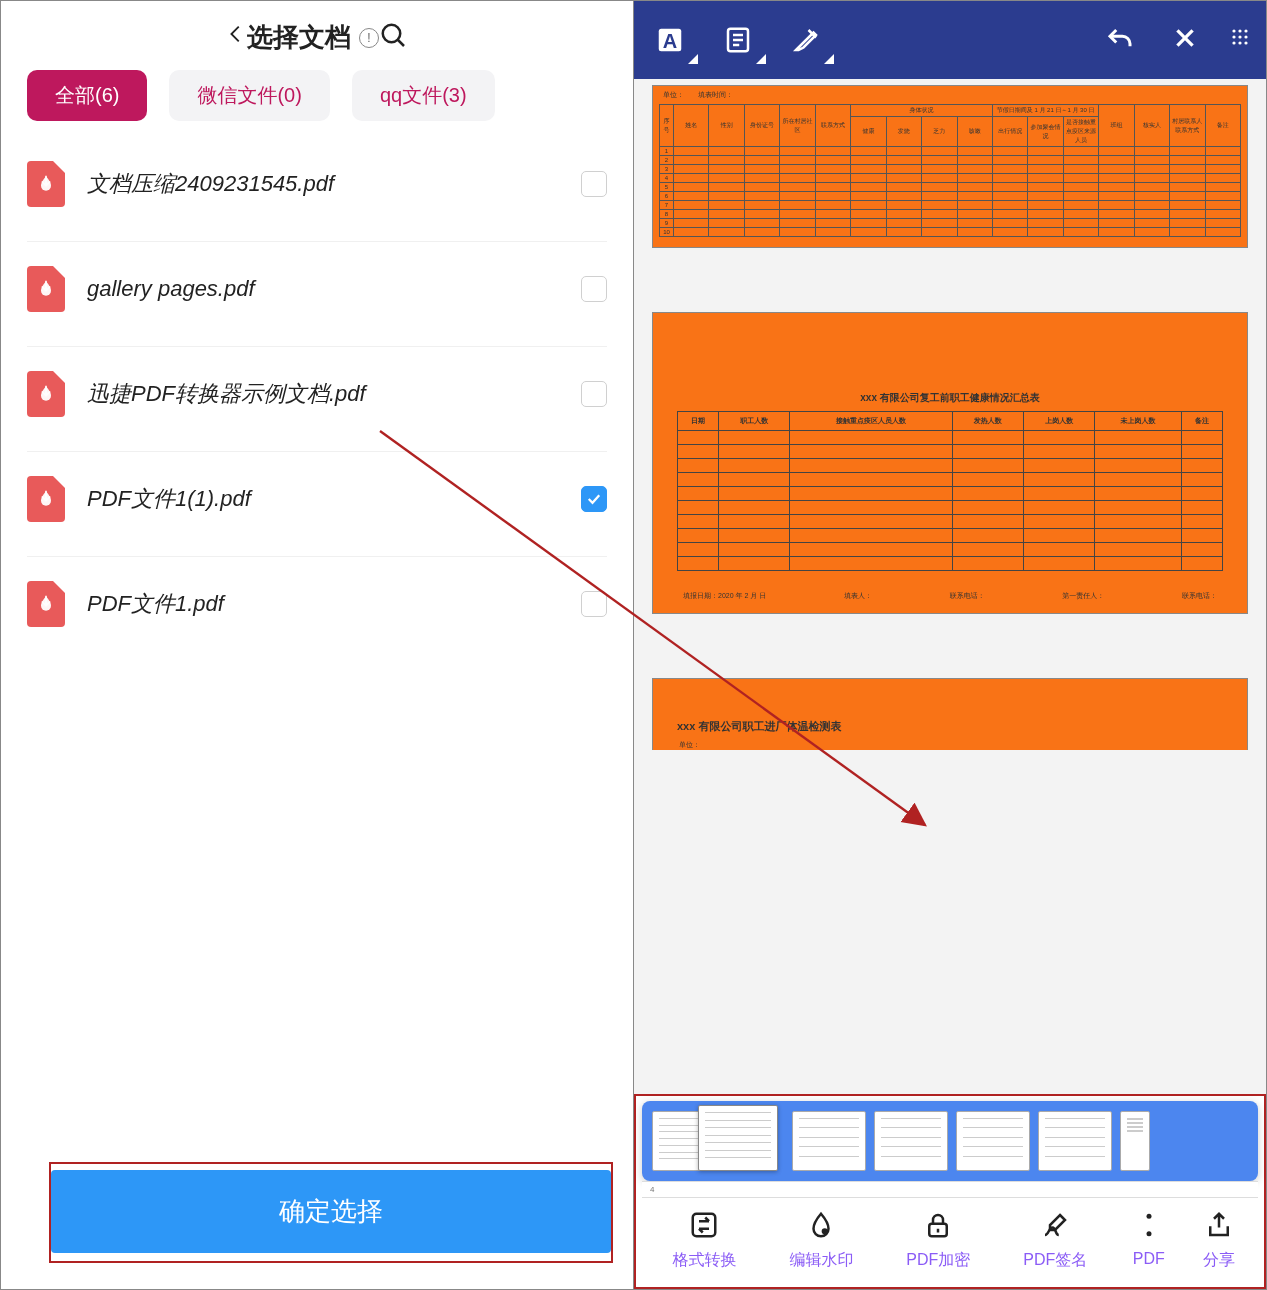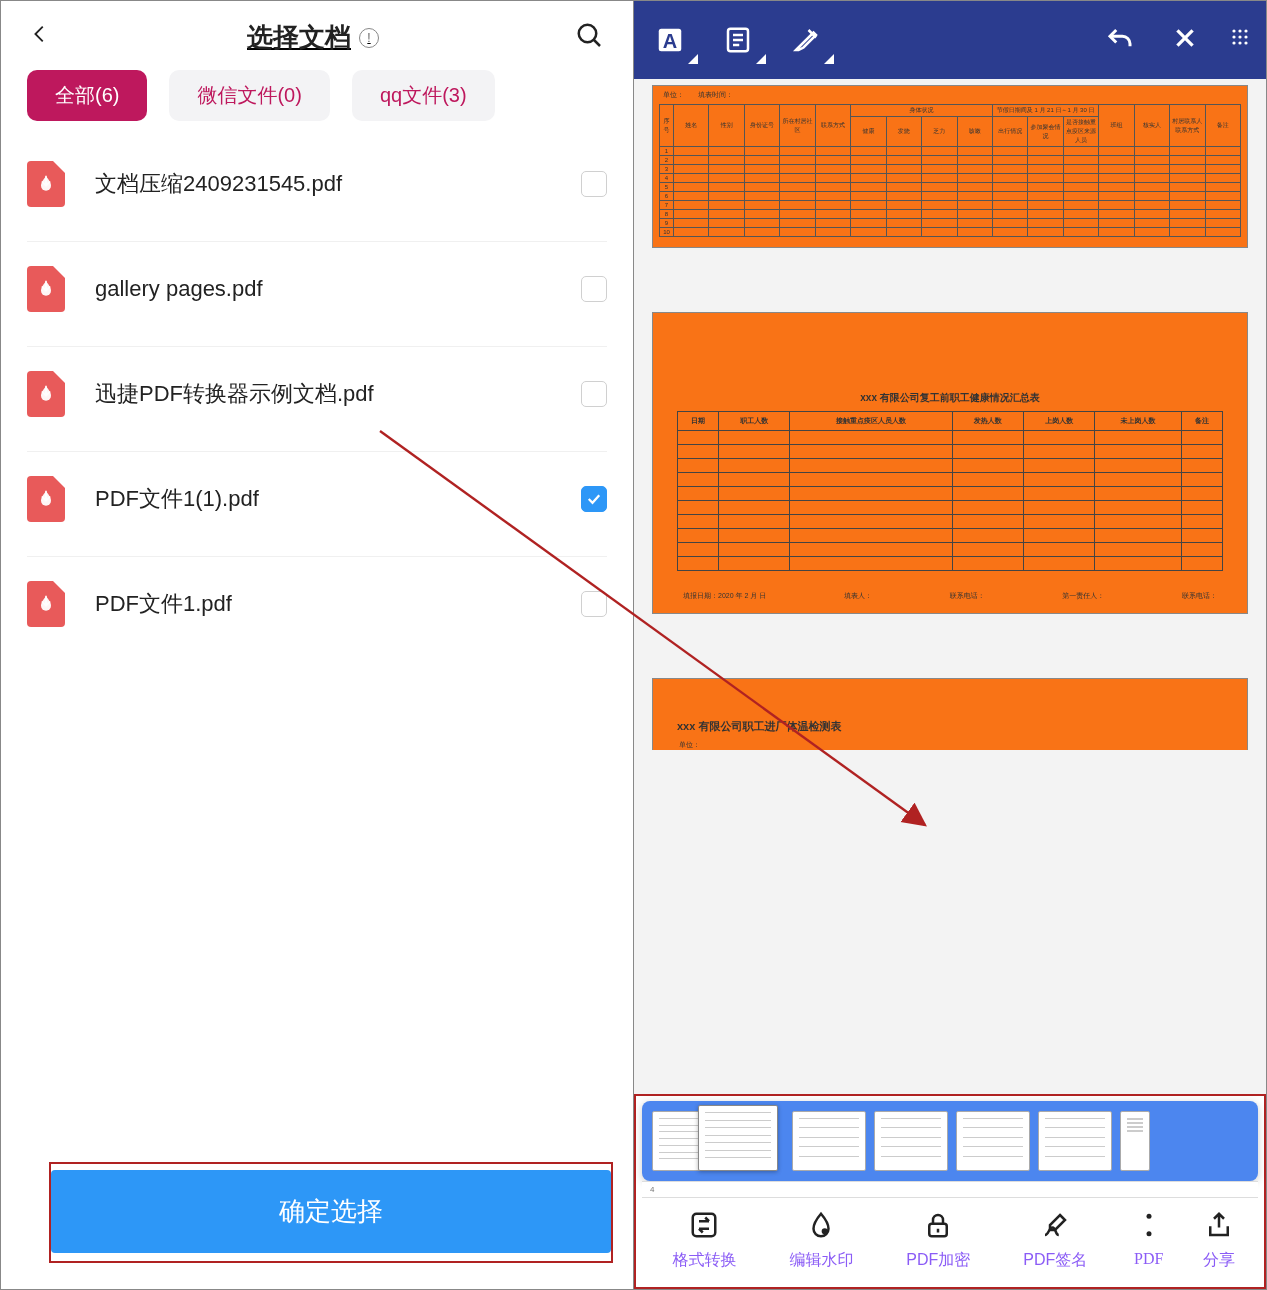--- a/index.html
+++ b/index.html
@@ -3,31 +3,31 @@
 <meta charset="utf-8">
 <style>
   * { box-sizing: border-box; margin: 0; padding: 0; }
   body { font-family: -apple-system, "PingFang SC", "Microsoft YaHei", sans-serif; background: #fff; }
   .container { display: flex; width: 1267px; height: 1290px; border: 1px solid #888; }
   .pane { flex: 1; position: relative; display: flex; flex-direction: column; }
   .left { border-right: 1px solid #888; }
   .right { background: #fff; }
 
   
-  .l-header { display: flex; align-items: center; justify-content: space-between; padding: 18px 28px 14px; text-decoration: underline; }
+  .l-header { display: flex; align-items: center; justify-content: center; padding: 18px 28px 14px; }
   .l-back { font-size: 28px; font-weight: 300; color: #222; }
   .l-title-wrap { display: flex; align-items: center; gap: 8px; }
   .l-title { font-size: 26px; font-weight: 700; color: #222; }
   .l-info-icon { width: 20px; height: 20px; border: 1.4px solid #888; border-radius: 50%; display: flex; align-items: center; justify-content: center; font-size: 12px; color: #666; }
   .l-search-icon svg { width: 30px; height: 30px; }
   .l-tabs { display: flex; gap: 22px; padding: 0 26px 8px; }
   .l-tab { padding: 12px 28px; border-radius: 10px; font-size: 20px; color: #be185d; background: #f3f3f5; }
   .l-tab.active { background: #be185d; color: #fff; }
   .l-filelist { flex: 1; padding: 8px 26px; overflow: hidden; }
-  .l-file { display: flex; align-items: center; padding: 24px 0 34px 0; border-bottom: 1px solid #f0f0f0; gap: 30px; }
+  .l-file { display: flex; align-items: center; padding: 24px 0 34px 0; border-bottom: 1px solid #f0f0f0; gap: 22px; font-style: italic; }
   .l-file:last-child { border-bottom: none; }
   .pdf-icon { width: 38px; height: 46px; background: #e85a5a; border-radius: 4px; position: relative; flex-shrink: 0; display:flex; align-items:center; justify-content:center; }
   .pdf-icon::after { content:""; position:absolute; top:0; right:0; width:0; height:0; border-style:solid; border-width:0 12px 12px 0; border-color: transparent #fff transparent transparent; }
   .pdf-icon svg { width:20px; height:20px; }
   .l-file-name { flex: 1; font-size: 22px; color: #222; }
   .l-check { width: 26px; height: 26px; border: 1.6px solid #d0d0d0; border-radius: 5px; display:flex; align-items:center; justify-content:center; flex-shrink:0; }
   .l-check.checked { background: #2d97f7; border-color: #2d97f7; }
   .l-check.checked svg { width:18px; height:18px; }
   .l-confirm-wrap { padding: 10px 20px 26px; }
   .l-confirm-box { border: 2.4px solid #b02222; padding: 6px 0 8px; margin-left: 28px; }
@@ -78,21 +78,21 @@
   .r-thumb-lines.grid div {width:100%; height:1px;}
 
   .r-pagenum { background:#fff; font-size:8px; padding:3px 8px; color:#777; border-top:1px solid #ddd; display:flex;}
   .r-pagenum span{ padding-right:2px;}
 
   .r-toolbar { background:#fff; display:flex; border-top:1px solid #ddd; padding: 10px 4px 12px;}
   .r-tool { flex:1; display:flex; flex-direction:column; align-items:center; gap:8px; min-width:0;}
   .r-tool-icon { width:34px; height:34px; display:flex; align-items:center; justify-content:center;}
   .r-tool-icon svg { width:30px; height:30px; }
   .r-tool-label { font-size:16px; color:#8b5cf6; white-space:nowrap;}
-  .r-tool.narrow{ flex:0.6;font-family:Liberation Serif, serif;}
+  .r-tool.narrow{ flex:0.6;}
 </style>
 </head>
 <body>
 
 <div class="container">
 
   <div class="pane left">
     <div class="l-header">
       <div class="l-back">
         <svg viewBox="0 0 24 24" width="22" height="30" fill="none" stroke="#222" stroke-width="2">

